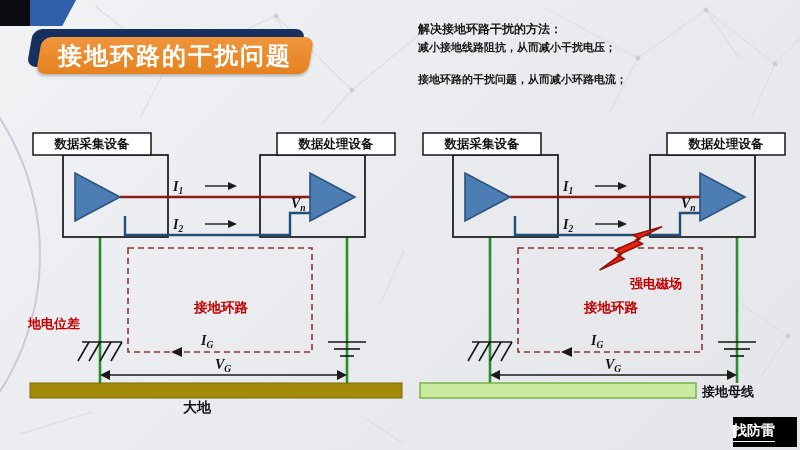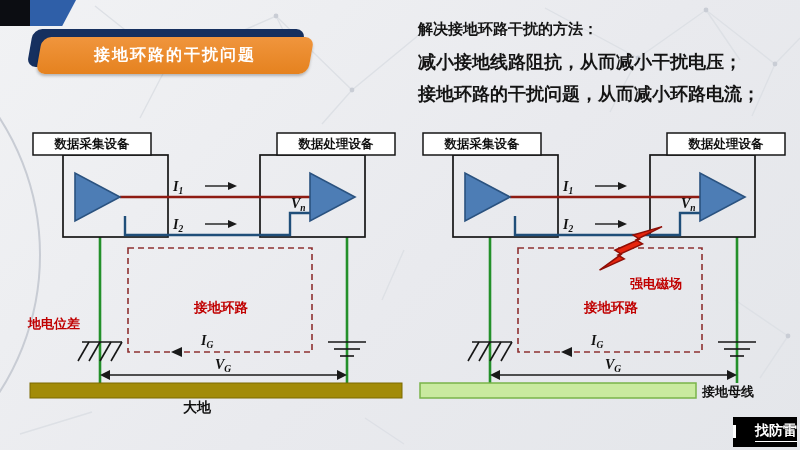--- a/index.html
+++ b/index.html
@@ -14,27 +14,27 @@
                clip-path:polygon(0 0,100% 0,70% 100%,0 100%)}
 
   
   .title-banner{position:absolute;left:30px;top:29px;width:286px;height:46px}
   .banner-navy{position:absolute;left:0;top:0;width:272px;height:38px;background:#16305f;
                border-radius:9px;transform:skewX(-10deg)}
   .banner-orange{position:absolute;left:9px;top:8px;width:272px;height:37px;
                  background:linear-gradient(180deg,#f0953d 0%,#e5821f 100%);
                  border-radius:9px;transform:skewX(-10deg);box-shadow:0 2px 3px rgba(0,0,0,.25)}
   .banner-text{position:absolute;left:9px;top:8px;width:272px;height:37px;display:flex;
-               align-items:center;justify-content:center;color:#fff;font-size:16px;
+               align-items:center;justify-content:center;color:#fff;font-size:24px;
                font-weight:bold;letter-spacing:2px;white-space:nowrap}
 
   
   .solution{position:absolute;left:418px;top:20px;width:375px;color:#141414}
-  .sol-heading{font-size:15px;font-weight:700;line-height:18px;margin-bottom:15px}
-  .sol-line{font-size:18px;font-weight:600;line-height:18px;margin-bottom:14px}
+  .sol-heading{font-size:12px;font-weight:700;line-height:18px;}
+  .sol-line{font-size:11px;font-weight:600;line-height:18px;margin-bottom:14px}
 
   
   .diagram{position:absolute;top:128px;width:380px;height:290px}
   .diagram-left{left:25px}
   .diagram-right{left:415px}
 
   .devbox{fill:none;stroke:#161616;stroke-width:1.7}
   .labelbox{fill:#ffffff;stroke:#161616;stroke-width:1.5}
   .amp{fill:#4d7db5;stroke:#2a527f;stroke-width:1.6}
   .wire-red{stroke:#8e1b12;stroke-width:2.4}
@@ -50,21 +50,21 @@
   .devlabel{font-size:12.5px;font-weight:700;fill:#111;font-family:"Liberation Sans",sans-serif}
   .qty{font-family:"Liberation Serif",serif;font-style:italic;font-weight:700;font-size:14px;fill:#111}
   .sub{font-size:9.5px}
   .redlabel{font-size:13px;font-weight:700;fill:#c00000;font-family:"Liberation Sans",sans-serif}
   .loop{font-size:13.5px}
   .barlabel{font-size:14px;font-weight:700;fill:#111;font-family:"Liberation Sans",sans-serif}
   .buslabel{font-size:13px;font-weight:700;fill:#111;font-family:"Liberation Sans",sans-serif}
 
   
   .watermark{position:absolute;right:3px;bottom:3px;width:64px;height:30px;background:#000;
-             display:flex;align-items:center;justify-content:flex-end}
+             display:flex;align-items:center;justify-content:flex-start}
   .wm-bar{position:absolute;left:0;top:8px;width:3px;height:13px;background:#fff}
   .wm-text{color:#fff;font-size:14px;font-weight:bold;border-bottom:1px solid #fff;padding-bottom:1px}
 </style>
 </head>
 <body>
 
 <div class="slide">
 
   <svg class="bg-mesh">
     <circle cx="-212" cy="255" r="252" stroke="#c8ccd4" stroke-width="2" fill="none"></circle>

